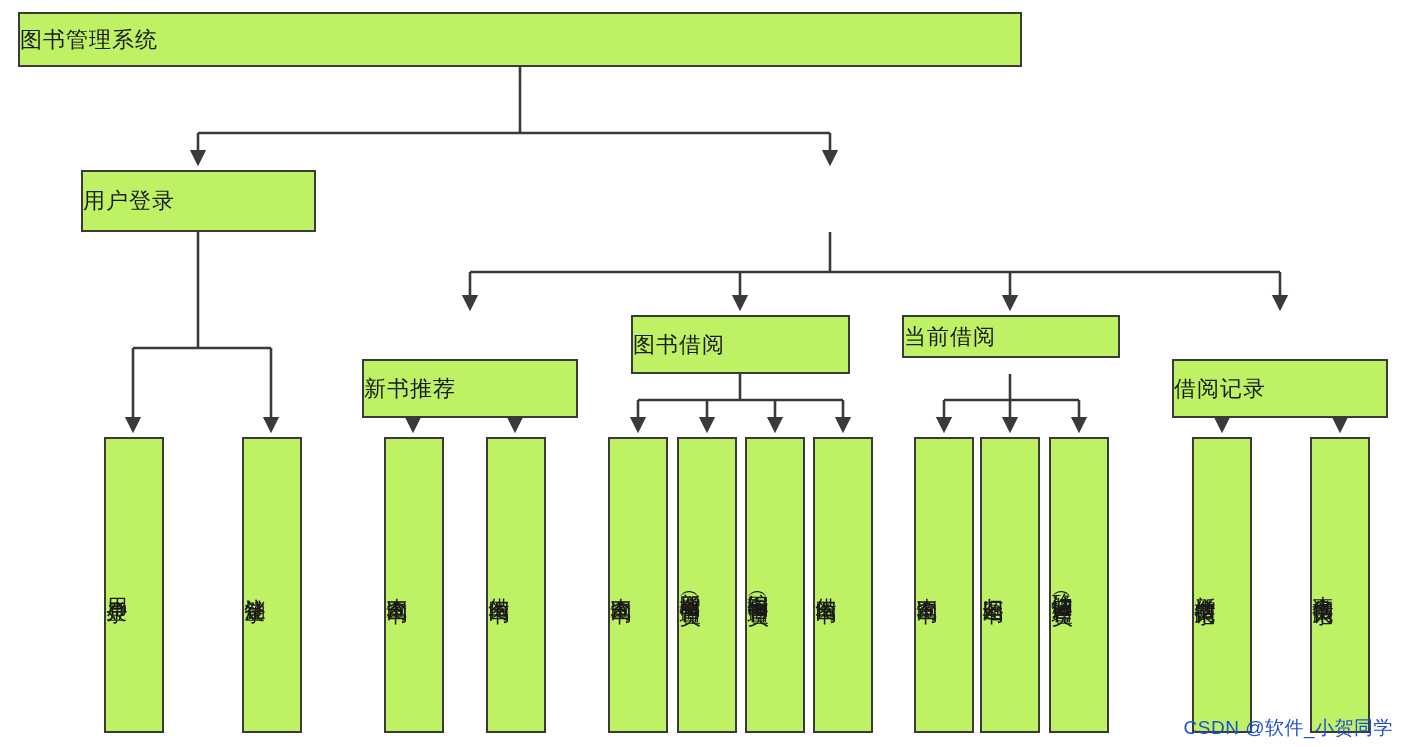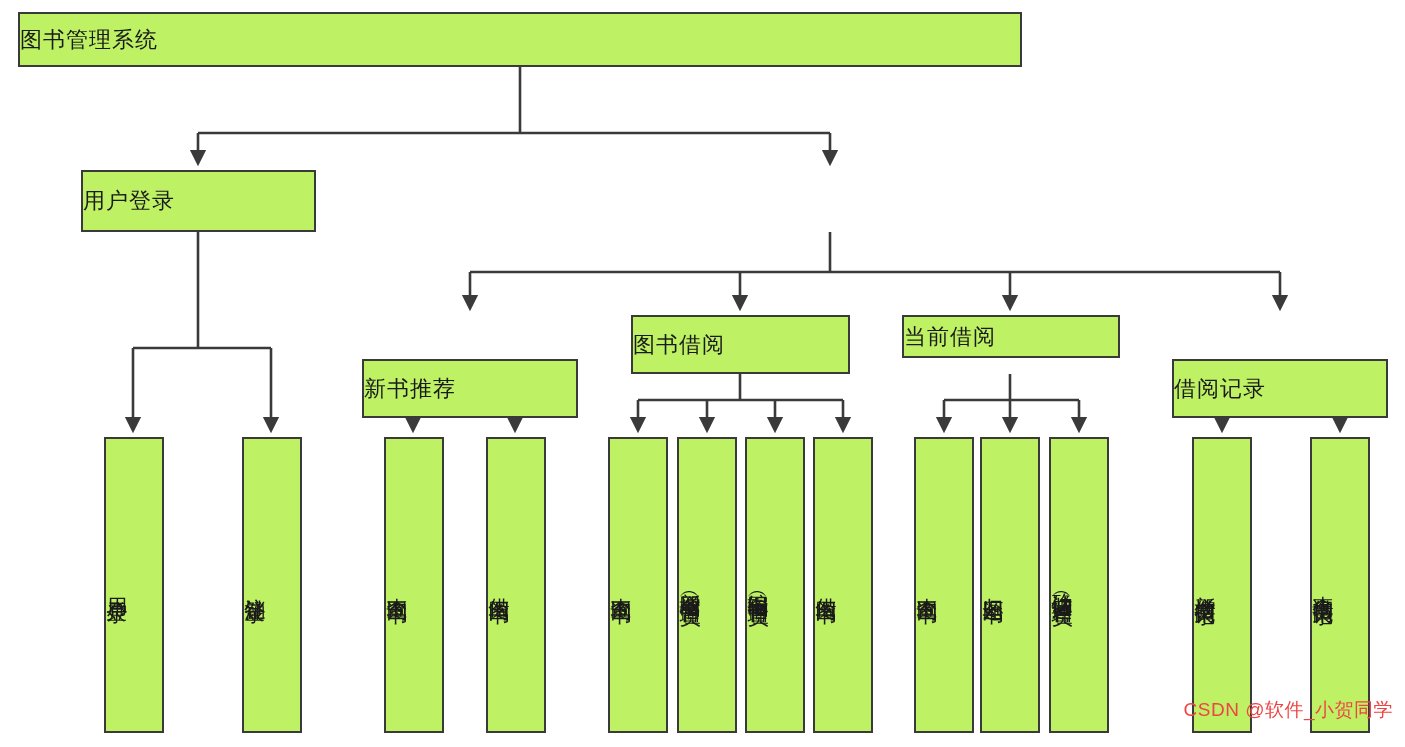--- a/index.html
+++ b/index.html
@@ -49,23 +49,23 @@
     text-align: center;
     white-space: nowrap;
   }
   .node.horiz .htext {
     white-space: nowrap;
     line-height: 1;
   }
   #watermark {
     position: absolute;
     right: 12px;
-    bottom: 24px;
+    bottom: 6px;
     font-size: 19px;
-    color: #ef4444;
+    color: #1d4ed8;
     white-space: nowrap;
     letter-spacing: 0.5px;
     pointer-events: none;
   }
 </style>
 </head>
 <body>
 
 <div id="canvas">
 

